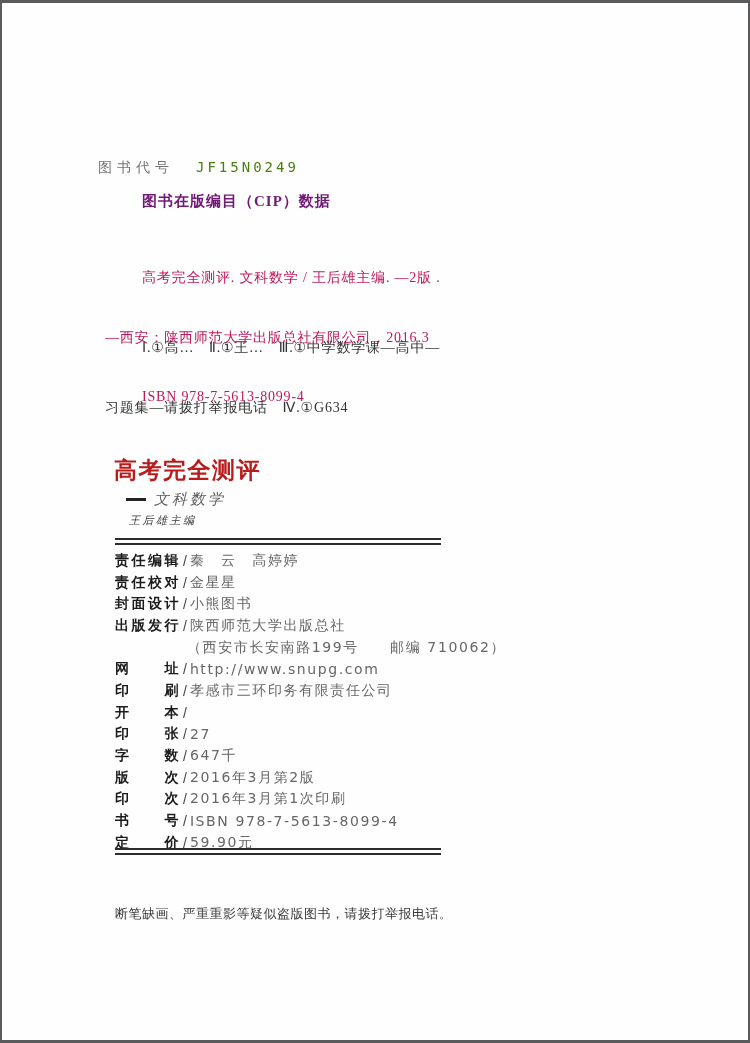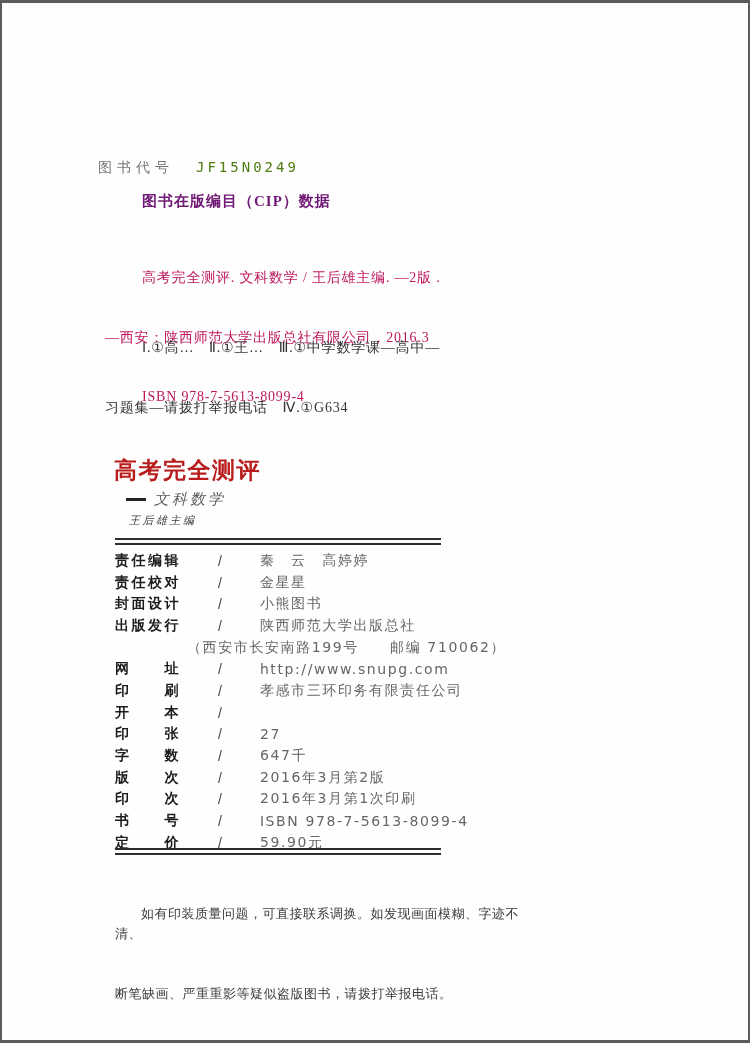--- a/index.html
+++ b/index.html
@@ -122,21 +122,20 @@
   .rule-bottom { top: 845px; }
 
   
   .colophon { left: 113px; top: 547px; }
   .crow {
     height: 21.7px;
     display: flex;
     align-items: center;
     font-size: 14px;
     white-space: pre;
-    gap: 35px;
   }
   .clabel {
     display: inline-block;
     width: 64px;
     font-weight: bold;
     color: #1c1c1c;
     text-align: justify;
     text-align-last: justify;
     letter-spacing: 0.5px;
   }
@@ -262,19 +261,18 @@
     <div class="crow">
       <span class="clabel">定价</span>
       <span class="sep">/</span>
       <span class="cvalue">59.90元</span>
     </div>
   </div>
 
   <div class="abs double-rule rule-bottom"></div>
 
   <div class="abs notice">
-    <div class="indent">如有印装质量问题，可直接联系调换。如发现画面模糊、字迹不清、</div>
     <div>断笔缺画、严重重影等疑似盗版图书，请拨打举报电话。</div>
     
     
   </div>
 
 </div>
 
 </body></html>

